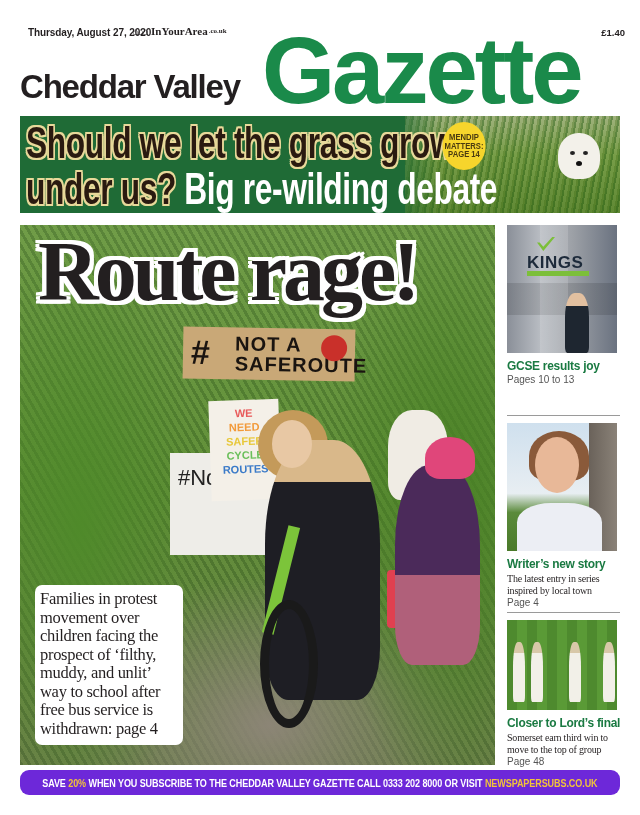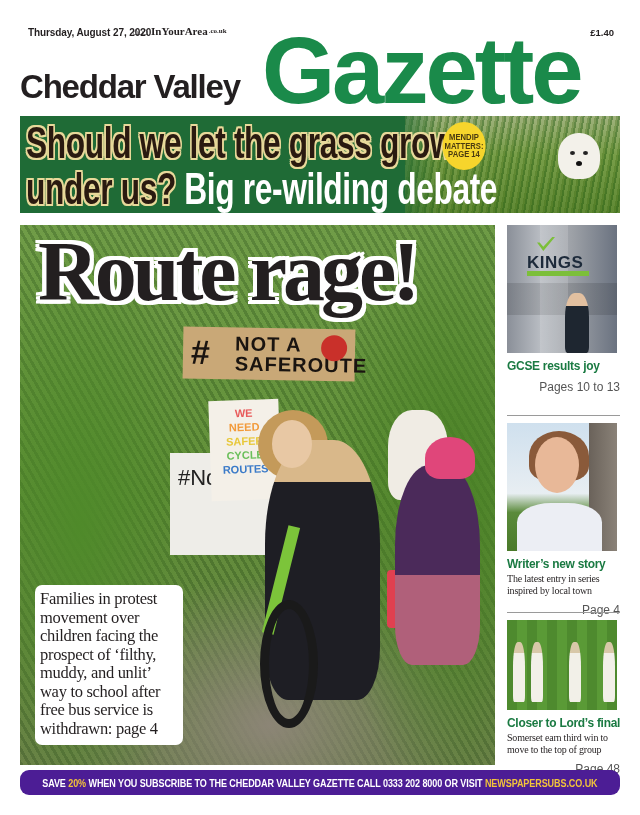--- a/index.html
+++ b/index.html
@@ -3,21 +3,21 @@
 <meta charset="utf-8">
 <style>
   * { box-sizing: border-box; margin: 0; padding: 0; }
   html, body { width: 640px; height: 815px; background: #fff; overflow: hidden; }
   body { position: relative; font-family: "Liberation Sans", sans-serif; color: #231f20; }
 
   .dateline { position: absolute; left: 28px; top: 27px; font-size: 10px; font-weight: bold; letter-spacing: -0.1px; }
   .iya { position: absolute; left: 133px; top: 25px; font-family: "Liberation Serif", serif; font-weight: bold; font-size: 11px; display: flex; align-items: center; gap: 1px; }
   .iya .houses { font-size: 10px; letter-spacing: -1px; margin-right: 2px; }
   .iya .dom { font-size: 7px; }
-  .price { position: absolute; right: 26px; top: 27px; font-size: 9.5px; font-weight: bold; }
+  .price { position: absolute; right: 15px; top: 27px; font-size: 9.5px; font-weight: bold; }
 
   .mast-cv { position: absolute; left: 20px; top: 68px; font-size: 33px; font-weight: bold; letter-spacing: -1.2px; color: #231f20; }
   .mast-gz { position: absolute; left: 262px; top: 24px; font-size: 94px; font-weight: bold; letter-spacing: -3px; color: #1a8a4a; line-height: 1; }
 
   .promo { position: absolute; left: 20px; top: 116px; width: 600px; height: 97px; background: #1f6b36; overflow: hidden; }
   .promo-photo { position: absolute; right: 0; top: 0; width: 215px; height: 97px;
     background:
       repeating-linear-gradient(100deg, rgba(60,110,30,0.6) 0 2px, rgba(140,170,80,0.3) 2px 5px, rgba(90,130,40,0.5) 5px 7px),
       linear-gradient(180deg, #a8b590 0%, #6f9845 40%, #4c7a28 100%); }
   .promo-fade { position: absolute; right: 180px; top: 0; width: 60px; height: 97px; background: linear-gradient(90deg, #1f6b36, rgba(31,107,54,0)); }
@@ -62,21 +62,21 @@
   .bike-frame { position: absolute; left: 255px; top: 300px; width: 12px; height: 110px; background: #7cc43a; transform: rotate(14deg); }
   .boot { position: absolute; left: 367px; top: 345px; width: 20px; height: 58px; background: #e04050; border-radius: 4px; }
 
   .caption-box { position: absolute; left: 15px; top: 360px; width: 148px; height: 160px; background: #fff; border-radius: 7px; padding: 5px 5px 0 5px;
     font-family: "Liberation Serif", serif; font-size: 16.5px; line-height: 18.5px; color: #231f20; letter-spacing: -0.3px; }
 
   .side { position: absolute; left: 507px; width: 113px; }
   .side-photo { width: 110px; overflow: hidden; position: relative; padding-left: 46px; }
   .side-title { font-size: 13px; font-weight: bold; color: #1a7a42; margin-top: 5px; letter-spacing: -0.3px; transform: scaleX(0.92); transform-origin: left; white-space: nowrap; }
   .side-sub { font-family: "Liberation Serif", serif; font-size: 10px; line-height: 11.5px; color: #231f20; margin-top: 2px; letter-spacing: -0.2px; }
-  .side-page { font-size: 12px; color: #555; margin-top: 7px; text-align: right; }
+  .side-page { font-size: 10px; color: #555; margin-top: 1px; }
   .side-rule { position: absolute; left: 507px; width: 113px; height: 1px; background: #9a9a9a; }
 
   .s1 { top: 225px; }
   .p1 { height: 128px; background: linear-gradient(90deg, #8a8f98 0%, #b8bcc2 30%, #9ca0a6 60%, #6a7280 100%); }
   .p1 .tiles { position: absolute; inset: 0; background:
       linear-gradient(90deg, transparent 0 30%, rgba(255,255,255,0.15) 30% 55%, transparent 55%),
       linear-gradient(180deg, transparent 0 45%, rgba(0,0,0,0.12) 45% 70%, transparent 70%); }
   .p1 .kings { position: absolute; left: 20px; top: 28px; font-size: 17px; font-weight: bold; color: #1d2a3a; letter-spacing: 0.5px; }
   .p1 .kings-bar { position: absolute; left: 20px; top: 46px; width: 62px; height: 5px; background: #7cbf3a; }
   .p1 .k-check { position: absolute; left: 30px; top: 12px; width: 18px; height: 14px; background: #7cbf3a; clip-path: polygon(0 40%, 35% 100%, 100% 0, 85% 0, 35% 70%, 15% 40%); }
@@ -86,21 +86,21 @@
   .p2 { height: 128px; background: linear-gradient(180deg, #cfe0ee 0%, #e8eef2 55%, #5a8a3a 70%, #4a7a2a 100%); }
   .p2 .tree { position: absolute; right: 0; top: 0; width: 28px; height: 128px; background: linear-gradient(90deg, #6a625a, #8a8278); }
   .p2 .face { position: absolute; left: 28px; top: 14px; width: 44px; height: 56px; border-radius: 50%; background: #e8b898; }
   .p2 .hair { position: absolute; left: 22px; top: 8px; width: 60px; height: 50px; border-radius: 50% 50% 30% 30%; background: #8a5a3a; }
   .p2 .body { position: absolute; left: 10px; top: 80px; width: 85px; height: 48px; background: #eceef4; border-radius: 40% 40% 0 0; }
 
   .s3 { top: 620px; }
   .p3 { height: 90px; background: repeating-linear-gradient(90deg, #4e8a2e 0 10px, #5a9a36 10px 20px); }
   .p3 .pl { position: absolute; top: 22px; width: 12px; height: 60px; background: linear-gradient(180deg, #d8c8a8 0 18%, #f2f0e8 18% 100%); border-radius: 40% 40% 10% 10%; }
 
-  .sub-banner { position: absolute; left: 20px; top: 770px; width: 600px; height: 25px; background: #4c1d95; border-radius: 9px; color: #fff; font-size: 10.5px; font-weight: bold; display: flex; align-items: center; justify-content: center; white-space: nowrap; letter-spacing: -0.1px; }
+  .sub-banner { position: absolute; left: 20px; top: 770px; width: 600px; height: 25px; background: #6d28d9; border-radius: 9px; color: #fff; font-size: 10.5px; font-weight: bold; display: flex; align-items: center; justify-content: center; white-space: nowrap; letter-spacing: -0.1px; }
   .sub-banner .inner { transform: scaleX(0.86); }
   .sub-banner .hl { color: #f2c43a; }
 </style>
 </head>
 <body>
 
 <div class="dateline">Thursday, August 27, 2020</div>
 <div class="iya">
   <span class="houses"><span>⌂⌂</span><span>⌂</span></span>
   <span>InYourArea</span>

